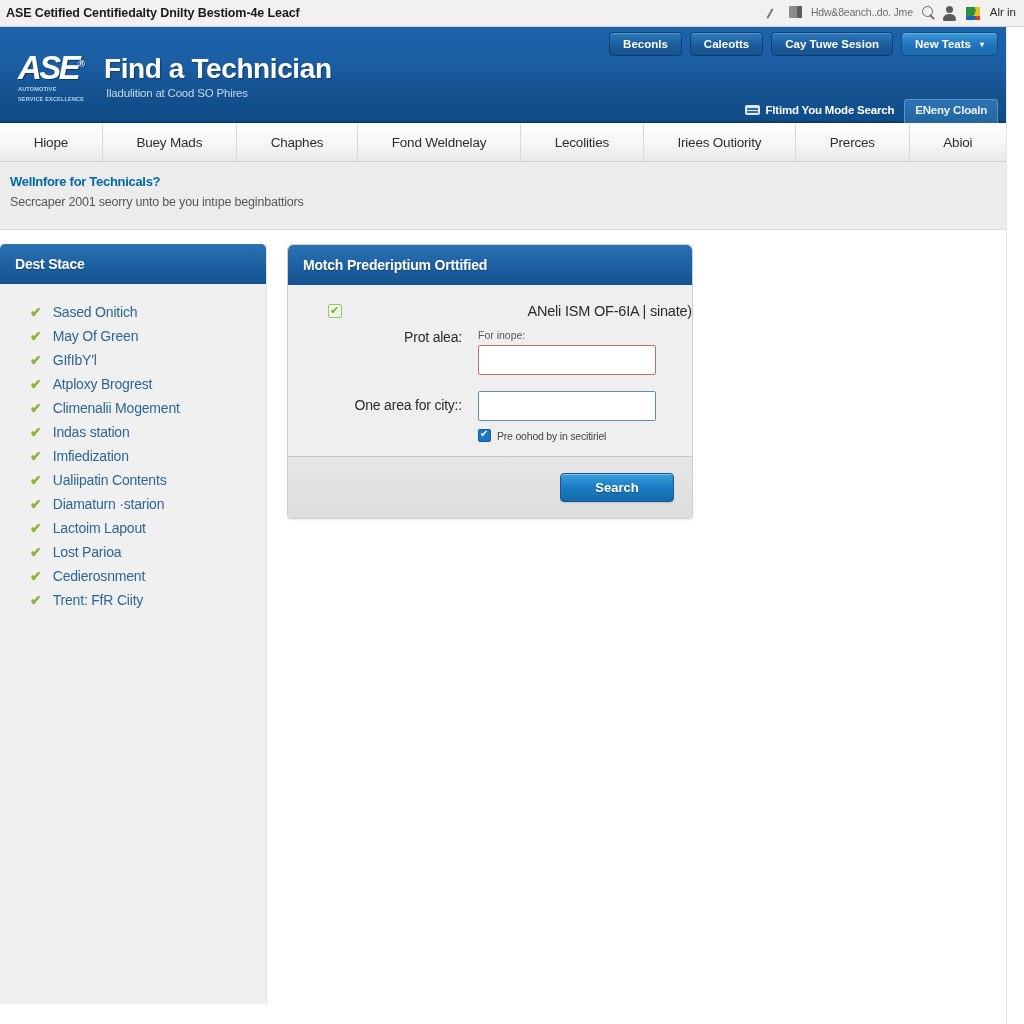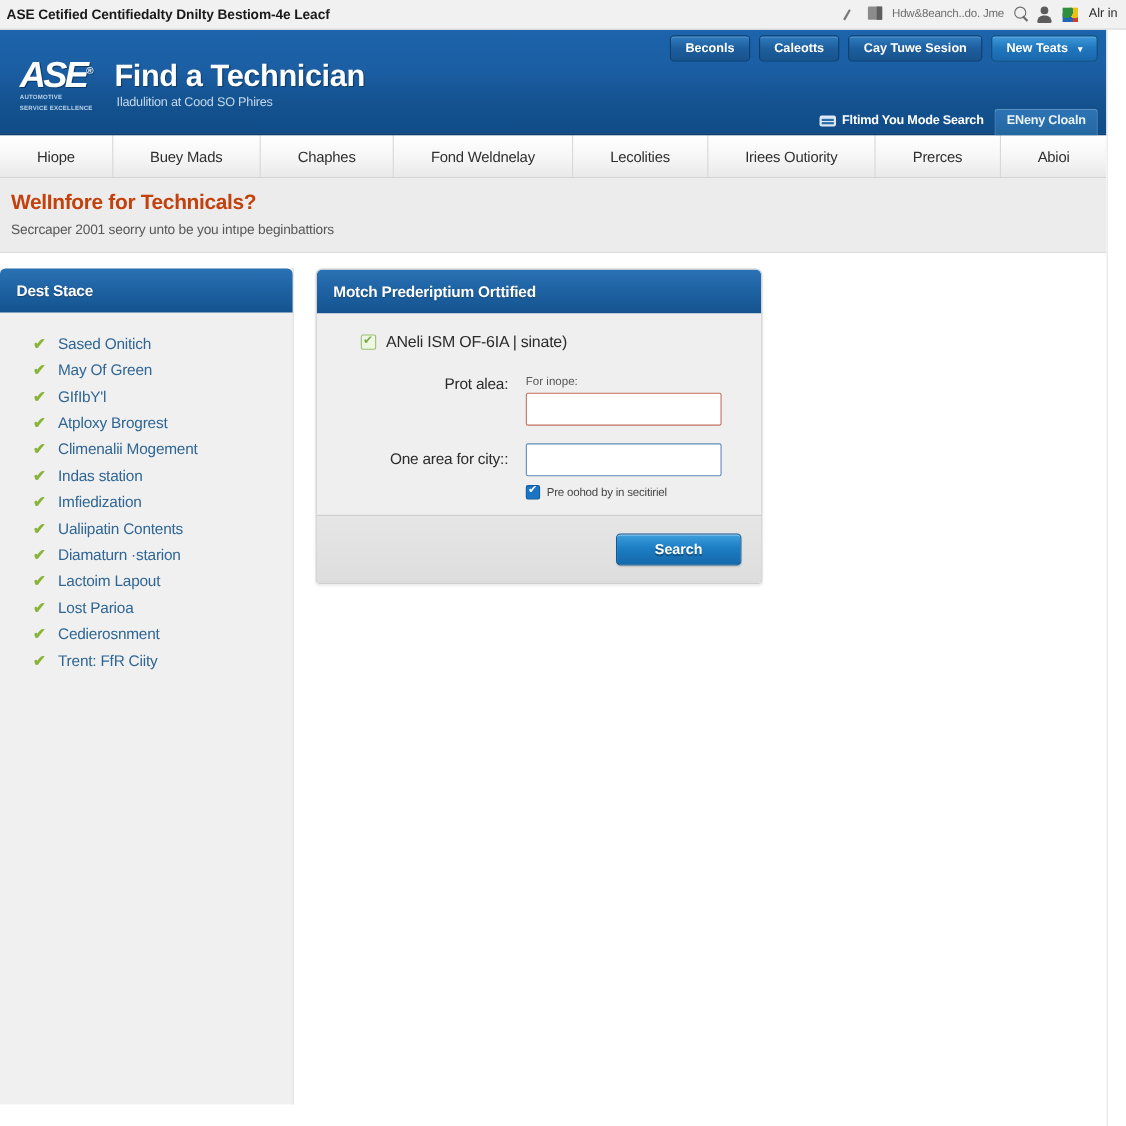--- a/index.html
+++ b/index.html
@@ -159,21 +159,21 @@
   }
   .nav-item:last-child { border-right: none; }
 
   
   .promo {
     height: 68px; background: #ececec;
     border-bottom: 1px solid #dcdcdc;
     padding: 12px 0 0 10px;
   }
   .promo-h {
-    font-size: 19px; font-weight: bold; color: #c2410c;
+    font-size: 13px; font-weight: bold; color: #0369a1;
     letter-spacing: -0.3px;
   }
   .promo-p {
     font-size: 12.5px; color: #585858; margin-top: 6px; letter-spacing: -0.2px;
   }
 
   
   .crumb {
     padding: 16px 0 0 2px; font-size: 13px; color: #2a2a2a;
     font-weight: bold; letter-spacing: -0.2px;
@@ -215,21 +215,21 @@
     width: 406px;
     background: #ffffff;
     border: 1px solid #cfcfcf;
     border-radius: 6px 6px 4px 4px;
     box-shadow: 0 1px 2px rgba(0,0,0,.08);
     overflow: hidden;
   }
   .card-body { background: #efefef; padding: 18px 0 14px 0; }
   .cb-row-check {
     display: flex; align-items: center; gap: 9px;
-    padding-left: 40px; margin-bottom: 22px;
+    padding-left: 40px; margin-bottom: 10px; justify-content: space-between;
   }
   .chk-green {
     width: 14px; height: 14px; flex: 0 0 auto;
     background: #eef7e4; border: 1px solid #9cbf72; border-radius: 2px;
     position: relative;
   }
   .chk-green::after{
     content:"✔"; position:absolute; left:1px; top:-2px;
     font-size:11px; color:#7aa843; line-height:14px;
   }

